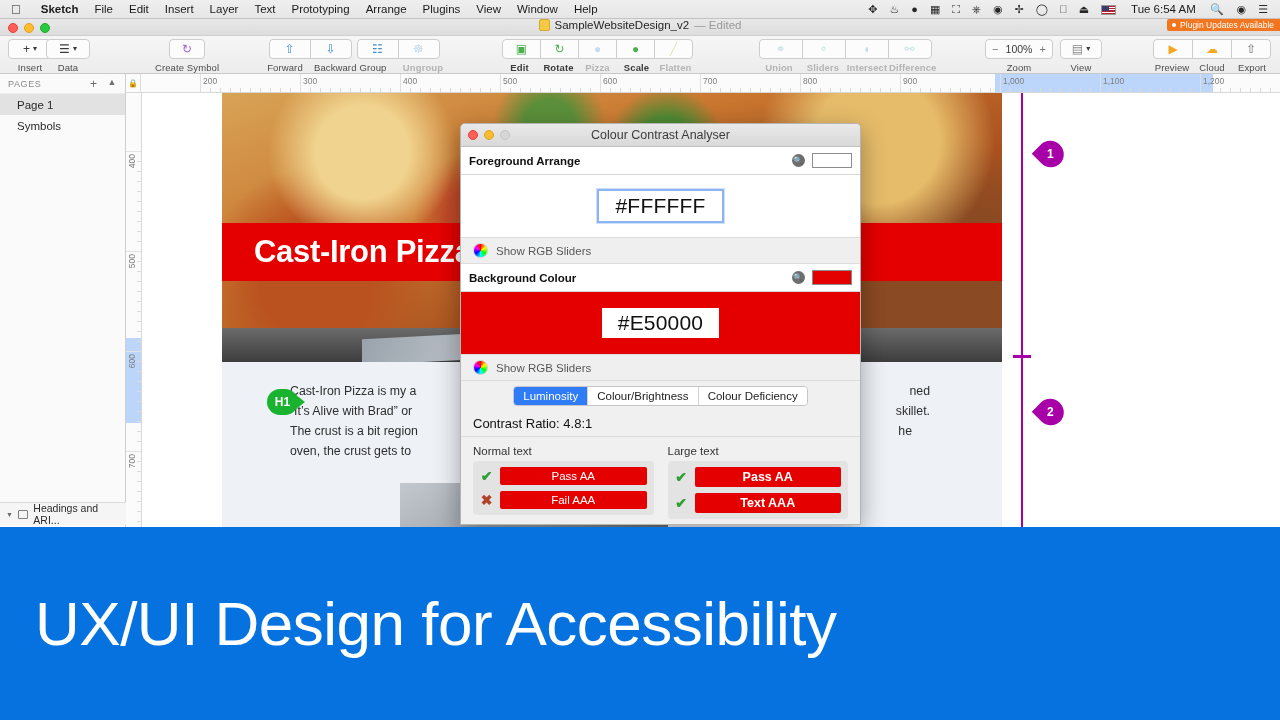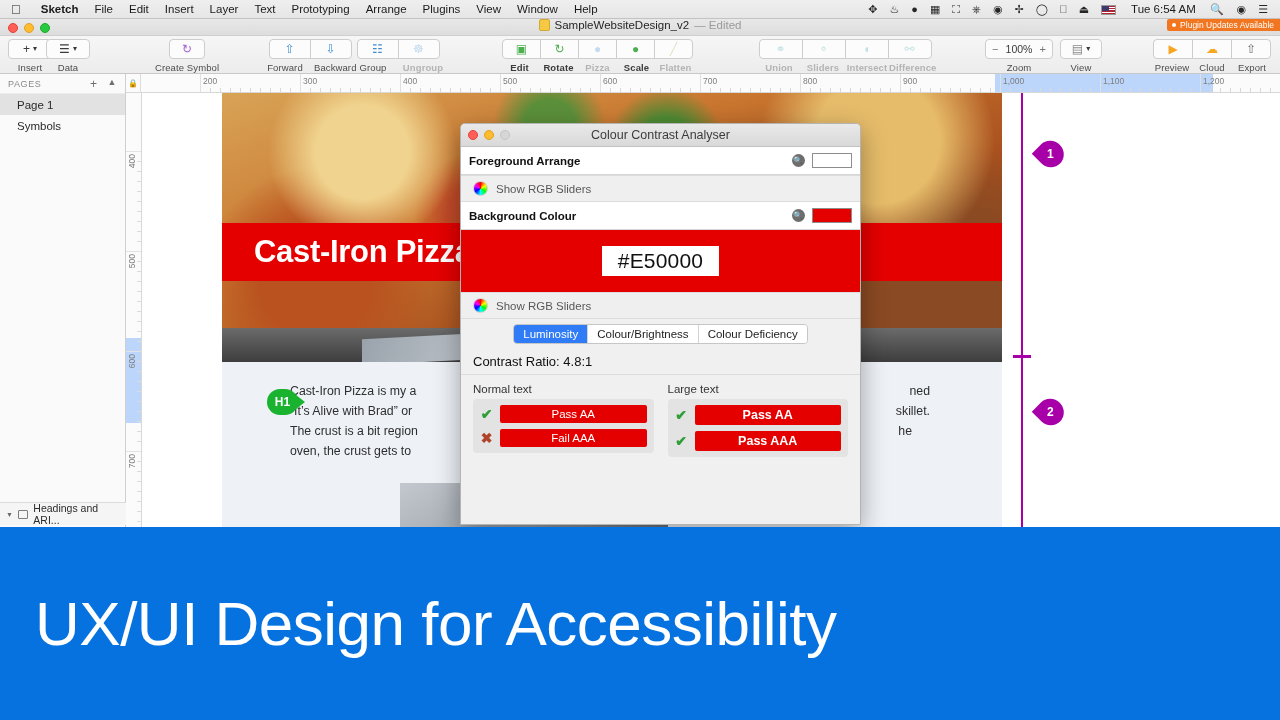--- a/index.html
+++ b/index.html
@@ -766,20 +766,23 @@
       <span>Colour Contrast Analyser</span>
     </div>
 
     <div class="cca-lbl-row">
       <span>Foreground Arrange</span>
       <span class="right">
         <span class="mag">🔍</span>
         <span class="swatch"></span>
       </span>
     </div>
+    <div class="cca-field white">
+      <div class="hexbox focus">#FFFFFF</div>
+    </div>
     <div class="cca-rgb">
       <span class="wheel"></span>
       <span>Show RGB Sliders</span>
     </div>
 
     <div class="cca-lbl-row">
       <span>Background Colour</span>
       <span class="right">
         <span class="mag">🔍</span>
         <span class="swatch red"></span>
@@ -819,21 +822,21 @@
       </div>
       <div class="rescol">
         <div class="cap">Large text</div>
         <div class="resbox">
           <div class="resrow">
             <span class="mark ok">✔</span>
             <span class="pill big">Pass AA</span>
           </div>
           <div class="resrow">
             <span class="mark ok">✔</span>
-            <span class="pill big">Pass AAA</span>
+            <span class="pill big">Text AAA</span>
           </div>
         </div>
       </div>
     </div>
   </div>
 
   <div class="banner">
     <h2>UX/UI Design for Accessibility</h2>
   </div>
 

